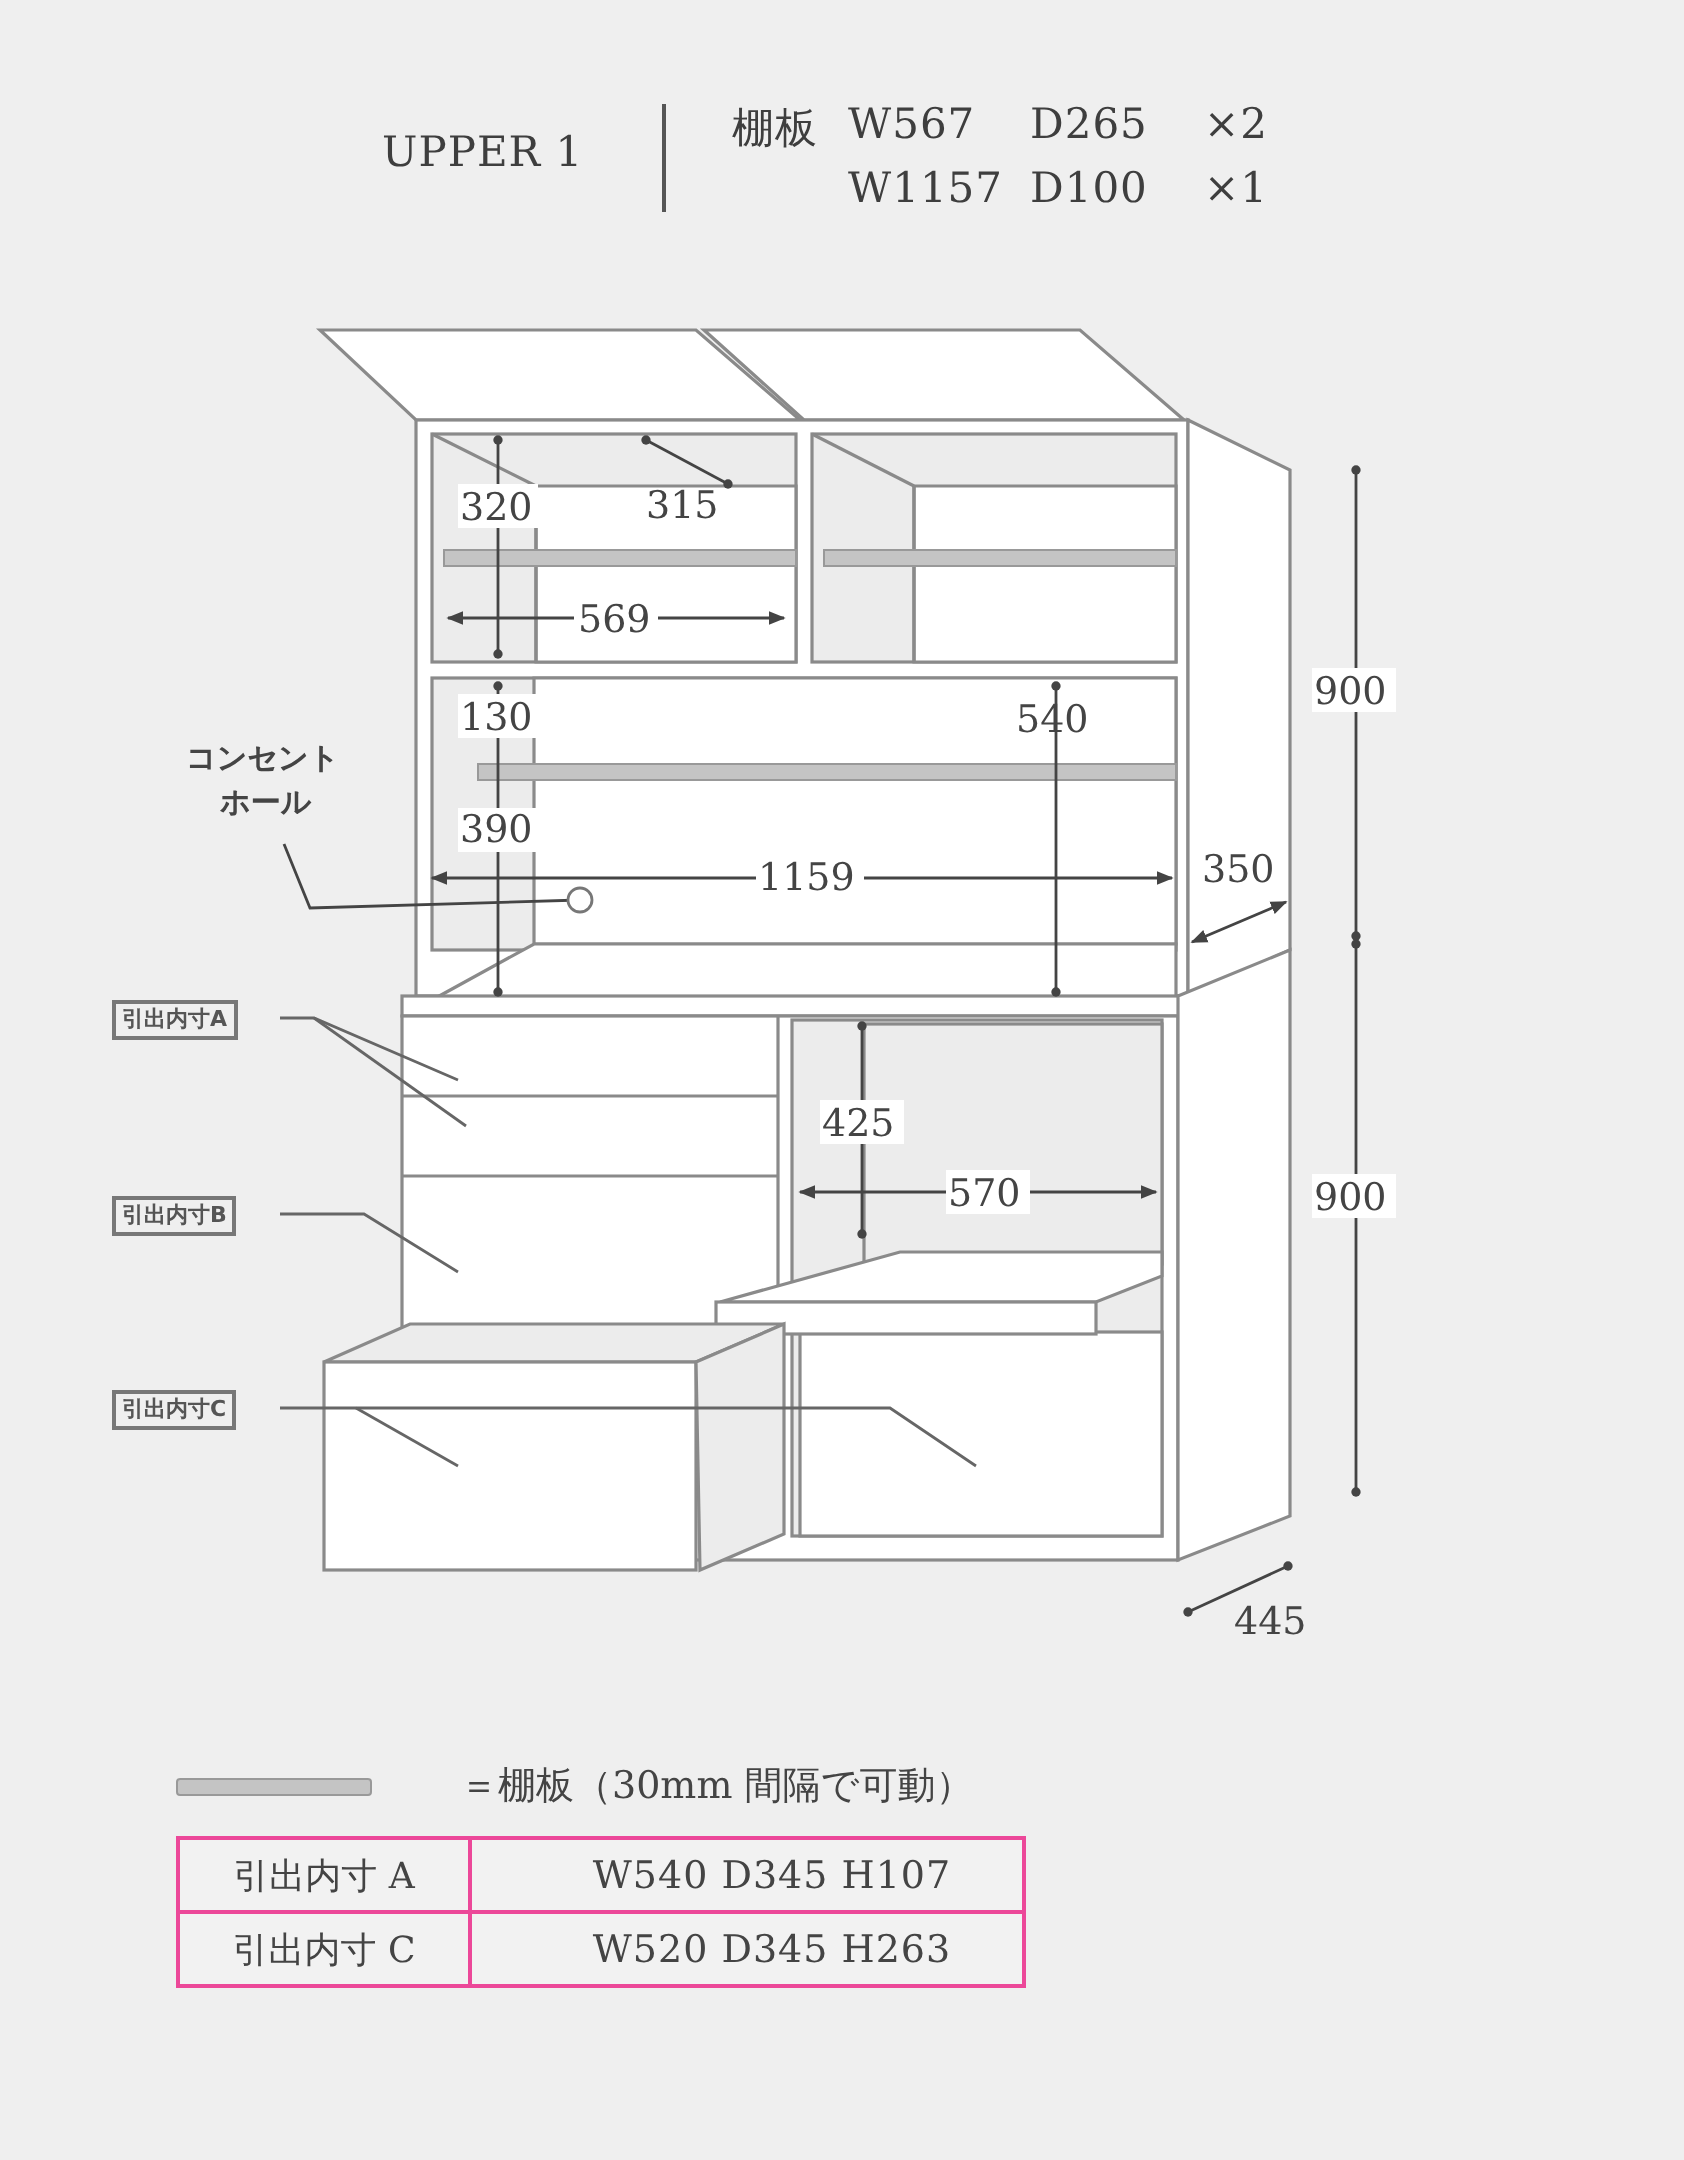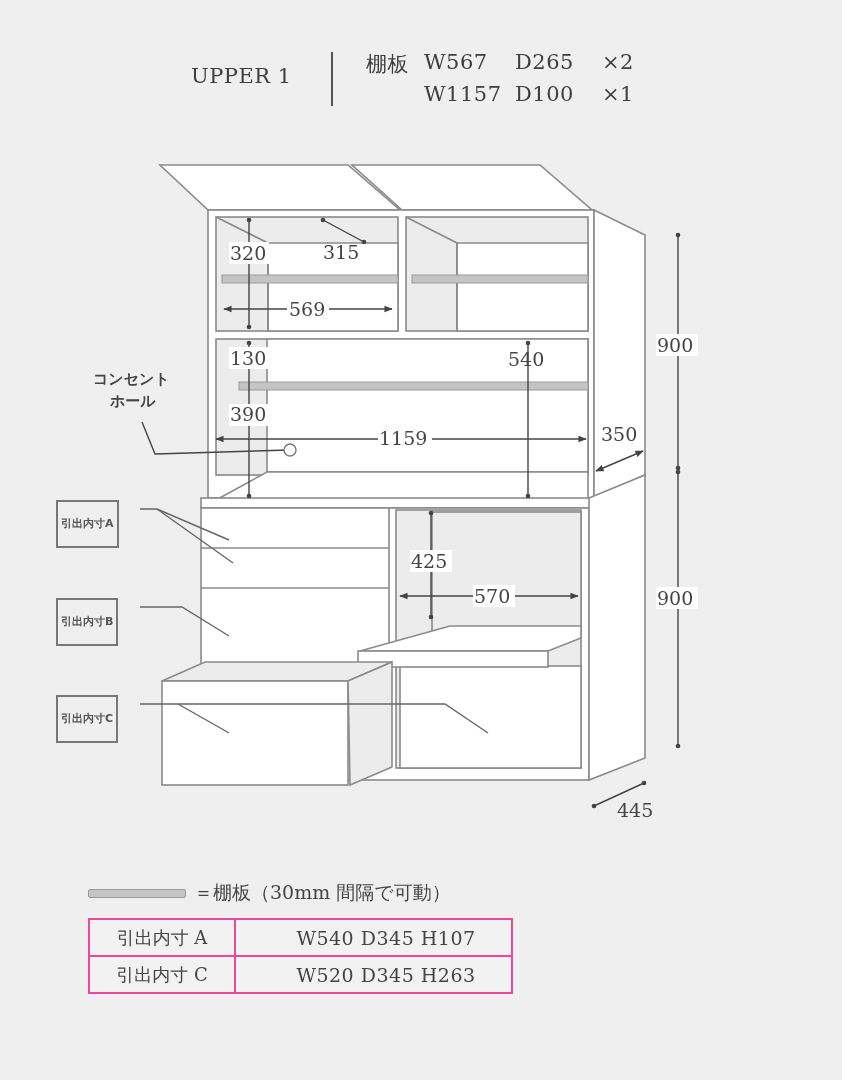--- a/index.html
+++ b/index.html
@@ -7,22 +7,22 @@
     width:842px; height:1080px; background:#efefef; position:relative; overflow:hidden;
     font-family: "DejaVu Serif", "Liberation Serif", serif; color:#444;
   }
   .hdr { position:absolute; font-size:21px; color:#3e3e3e; letter-spacing:0.5px; white-space:nowrap; }
   .vsep { position:absolute; left:331px; top:52px; width:2px; height:54px; background:#555; }
   svg.diagram { position:absolute; left:0; top:0; }
   .dim { font-family:"DejaVu Serif", serif; font-size:19px; fill:#444; }
   .dimbg { fill:#ffffff; }
   .note { font-family:"DejaVu Sans", sans-serif; font-size:15px; fill:#444; font-weight:bold; }
   .lbl { position:absolute; border:2px solid #777; background:#efefef; font-family:"DejaVu Sans", sans-serif;
-         font-size:11px; font-weight:bold; color:#555; padding:15px 3px; line-height:14px; white-space:nowrap; }
-  .legend { position:absolute; left:88px; top:880px; display:flex; align-items:center; font-size:19px; color:#444; }
+         font-size:11px; font-weight:bold; color:#555; padding:1px 3px; line-height:14px; white-space:nowrap; }
+  .legend { position:absolute; left:88px; top:880px; display:flex; align-items:center; font-size:19px; color:#444;gap:36px; }
   .legend .bar { width:96px; height:7px; background:#c4c4c4; border:1px solid #999; border-radius:2px; margin-right:8px; }
   table.spec { position:absolute; left:88px; top:918px; border-collapse:collapse; background:#f2f2f2; }
   table.spec td { border:2px solid #ec4899; height:35px; font-size:19px; color:#444; padding:0 10px; white-space:nowrap; }
   table.spec td.k { width:124px; text-align:center; font-size:18px; }
   table.spec td.v { width:230px; text-align:center; letter-spacing:0.5px;padding-left:35px; }
 </style>
 </head>
 <body>
 
 <div class="hdr" style="left:191px; top:40px;margin-top:24px;">UPPER 1</div>

